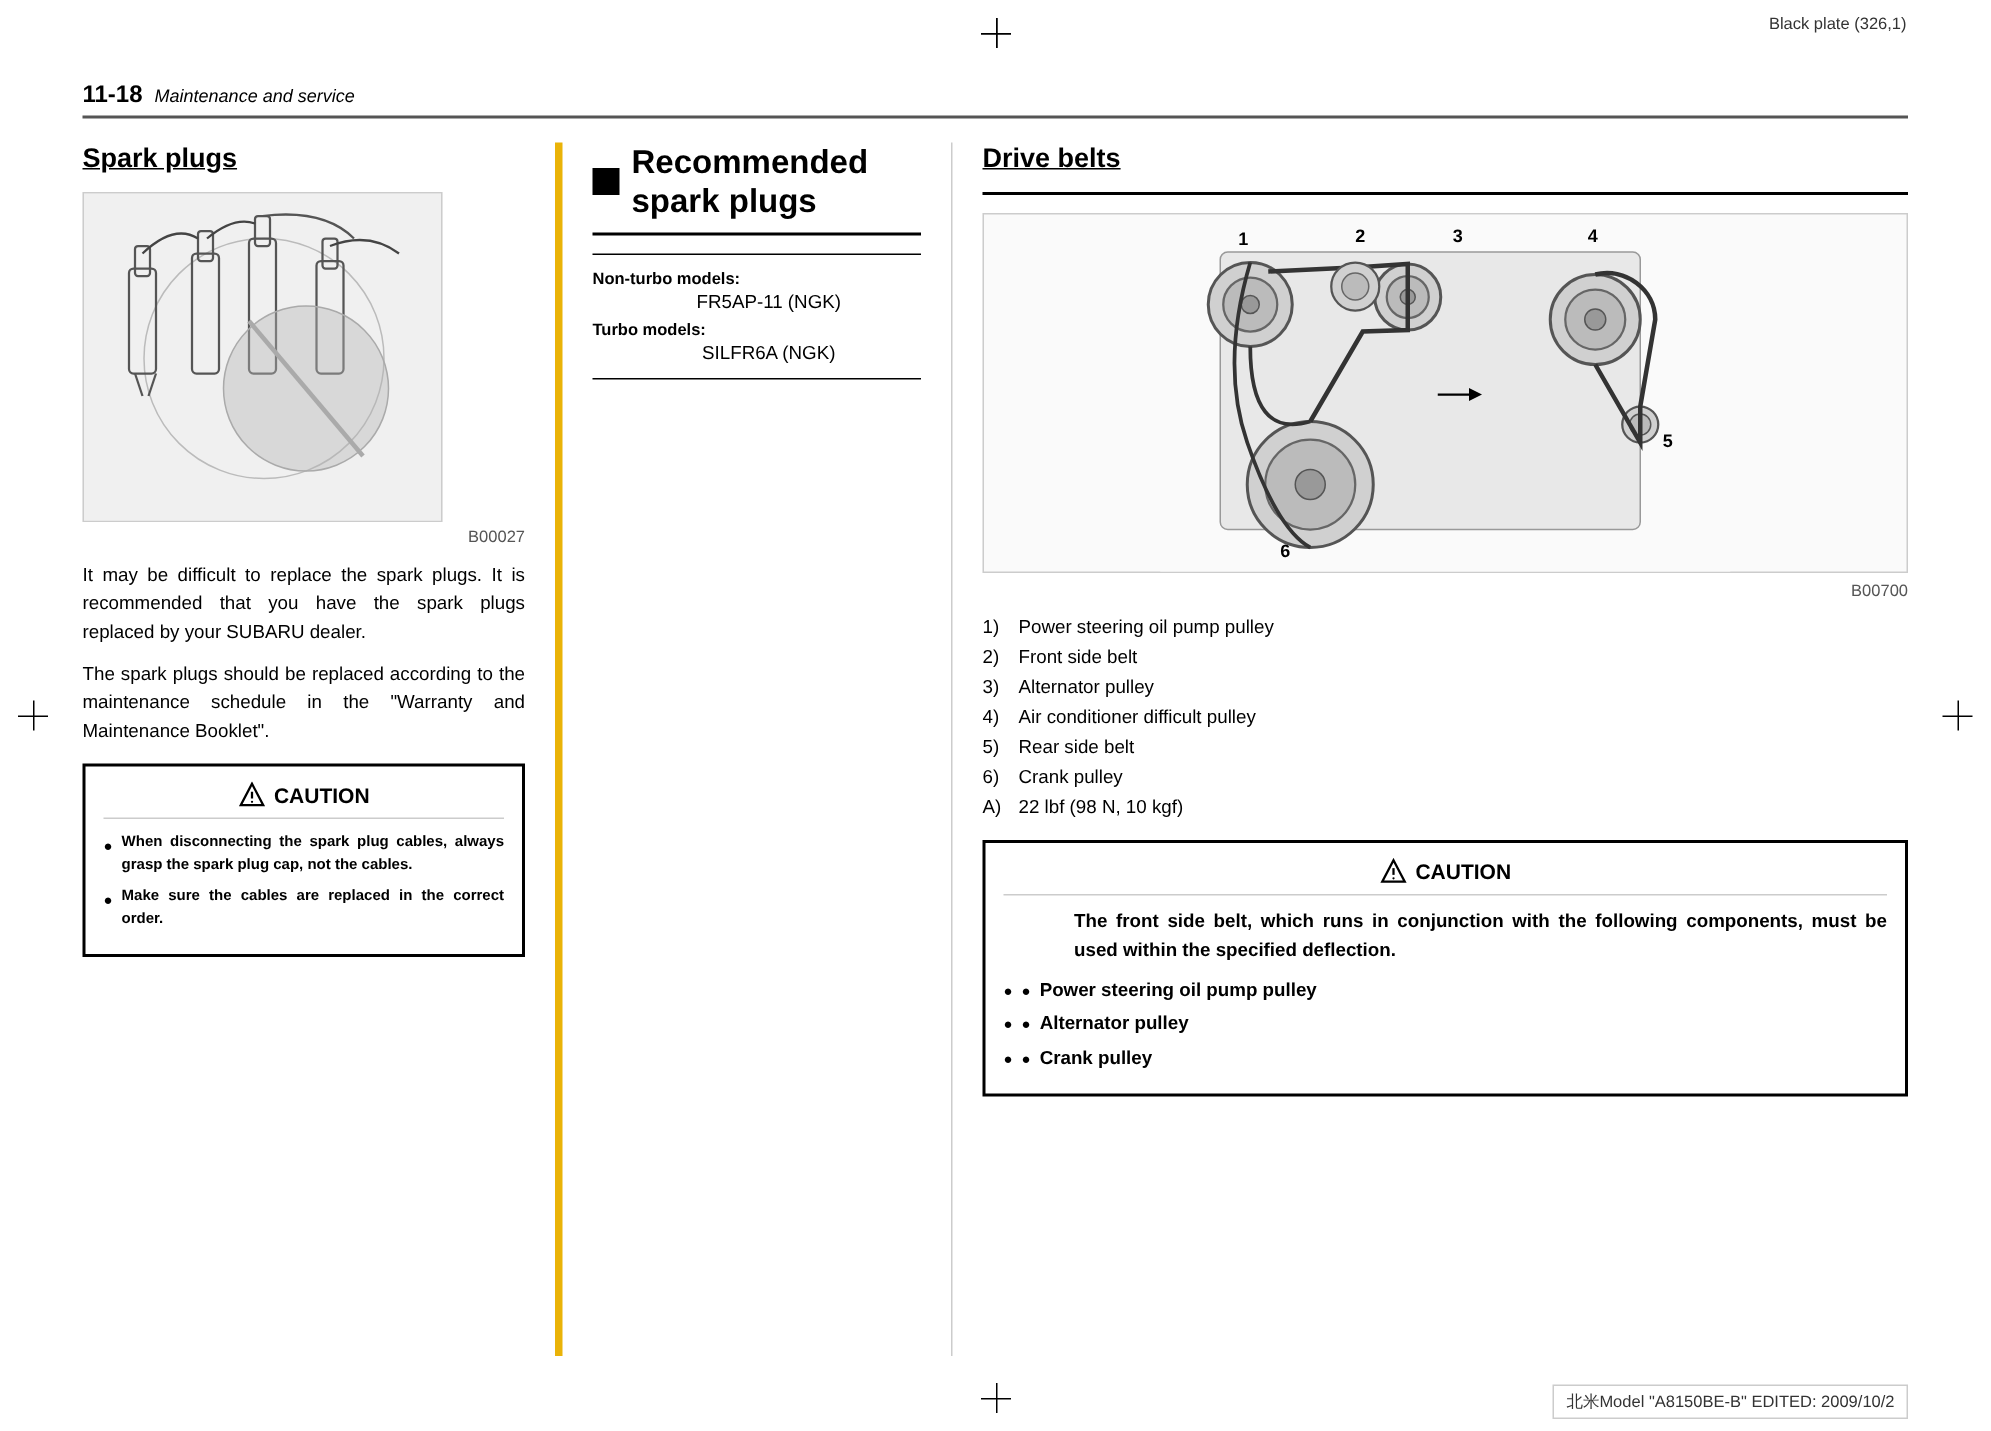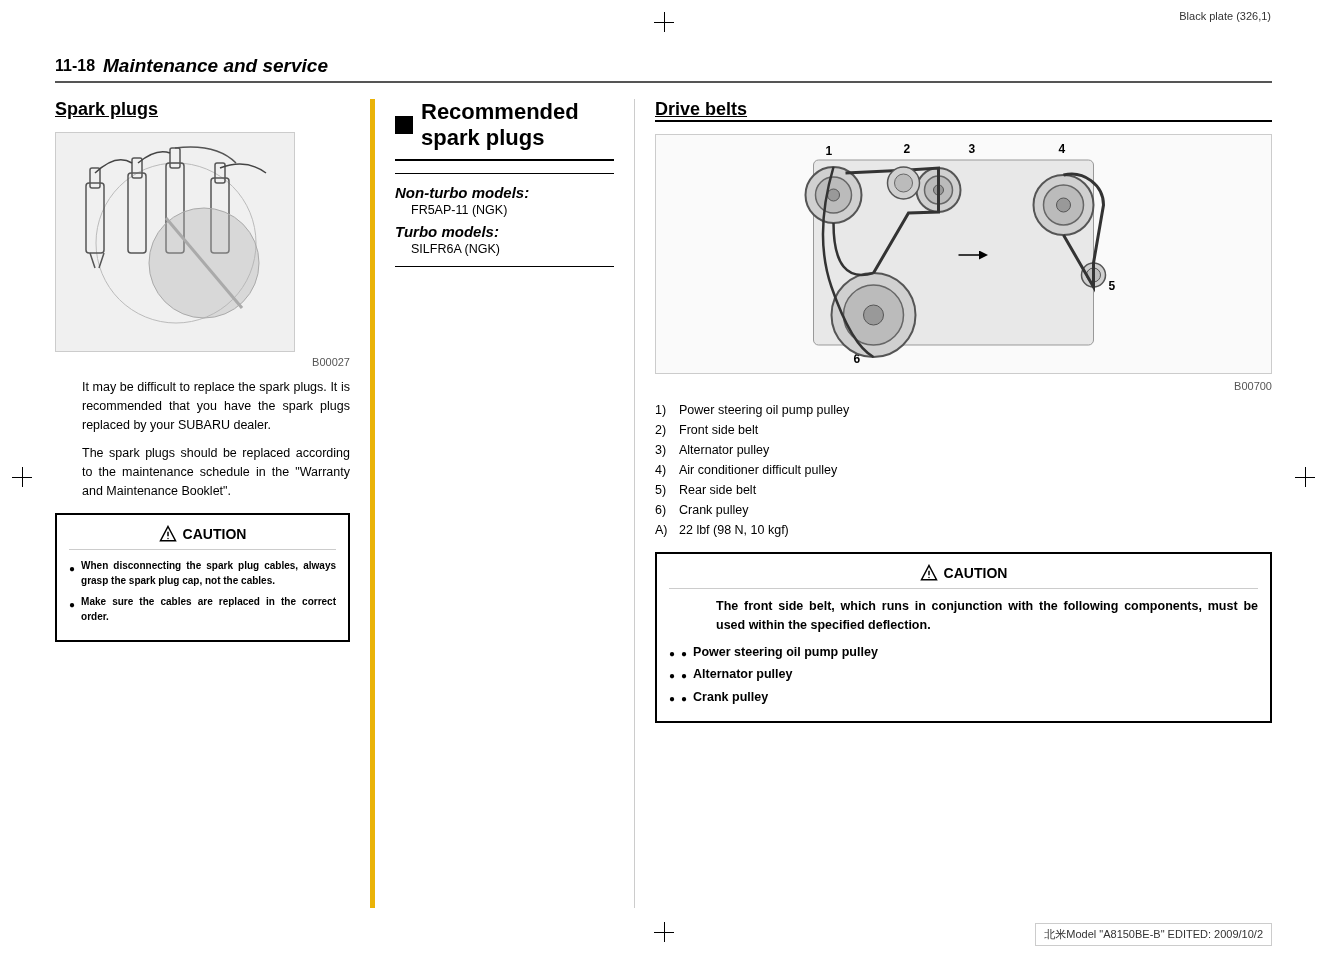--- a/index.html
+++ b/index.html
@@ -70,23 +70,23 @@
       padding-bottom: 4px;
       margin-bottom: 16px;
     }
     .header-section-num {
       font-size: 16px;
       font-weight: bold;
       margin-right: 8px;
       text-align: right;
     }
     .header-section-title {
-      font-size: 19px;
+      font-size: 12px;
       font-style: italic;
-      font-weight: bold;
+      font-weight: normal;
     }
 
     
     .columns {
       display: flex;
       gap: 0;
       height: calc(100% - 40px);
     }
 
     .col-left {
@@ -147,21 +147,20 @@
       font-size: 11px;
       color: #555;
       margin-bottom: 10px;
     }
 
     .body-text {
       font-size: 12.5px;
       line-height: 1.5;
       text-align: justify;
       margin-bottom: 10px;
-      margin-left: 27px;
     }
 
     
     .caution-box {
       border: 2px solid #000;
       padding: 10px 12px;
       margin-top: 12px;
     }
     .caution-header {
       display: flex;
@@ -199,29 +198,29 @@
       flex-shrink: 0;
     }
 
     
     .spark-divider {
       border: none;
       border-top: 1px solid #000;
       margin: 10px 0;
     }
     .plug-label {
-      font-size: 15px;
+      font-size: 11px;
       font-weight: bold;
       margin-bottom: 2px;
-      font-style: italic;
     }
     .plug-value {
       font-size: 12.5px;
       margin-left: 16px;
       margin-bottom: 6px;
+      text-align: center;
     }
 
     
     .drive-belt-img {
       width: 100%;
       height: 240px;
       border: 1px solid #ccc;
       margin-bottom: 6px;
       position: relative;
       background: #fafafa;
@@ -372,21 +371,21 @@
       </div>
       <hr class="spark-divider">
       <p class="plug-label">Non-turbo models:</p>
       <p class="plug-value">FR5AP-11 (NGK)</p>
       <p class="plug-label">Turbo models:</p>
       <p class="plug-value">SILFR6A (NGK)</p>
       <hr class="spark-divider">
     </div>
 
     <div class="col-right">
-      <div class="section-title" style="border-bottom: 2px solid #000; padding-bottom: 0; text-decoration: underline;">Drive belts</div>
+      <div class="section-title" style="border-bottom: 2px solid #000; padding-bottom: 12px; text-decoration: underline;">Drive belts</div>
 
       <div class="drive-belt-img">
         <svg width="100%" height="240" viewBox="0 0 380 240" xmlns="http://www.w3.org/2000/svg">
           <rect width="380" height="240" fill="#fafafa"></rect>
 
           <text x="52" y="20" font-size="12" font-weight="bold" fill="#000">1</text>
           <text x="130" y="18" font-size="12" font-weight="bold" fill="#000">2</text>
           <text x="195" y="18" font-size="12" font-weight="bold" fill="#000">3</text>
           <text x="285" y="18" font-size="12" font-weight="bold" fill="#000">4</text>
 

